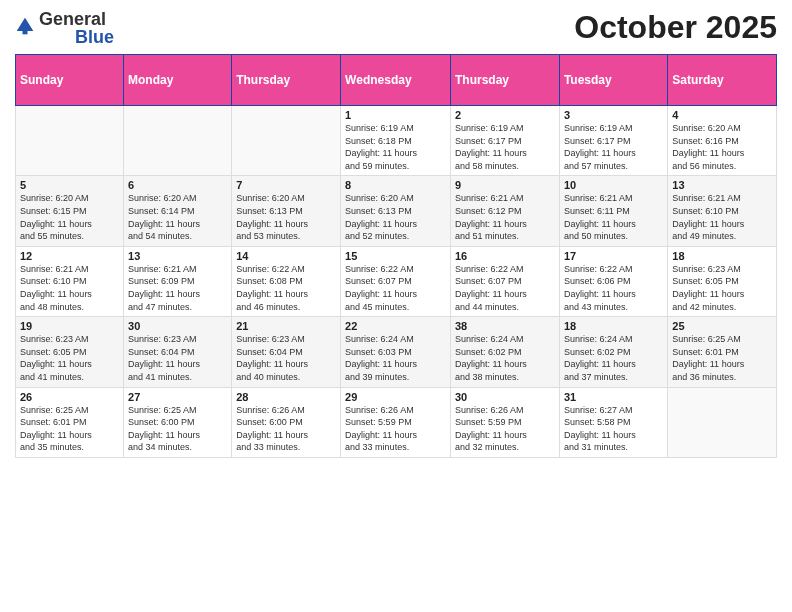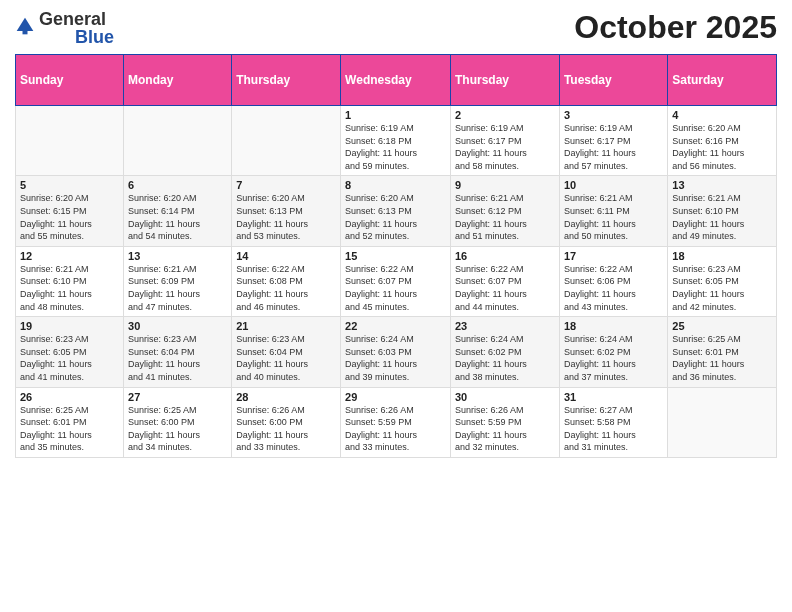--- a/index.html
+++ b/index.html
@@ -291,21 +291,21 @@
 and 40 minutes.</div>
           </td>
           <td>
             <span class="day-number">22</span>
             <div class="day-info" style="white-space: pre-line;">Sunrise: 6:24 AM
 Sunset: 6:03 PM
 Daylight: 11 hours
 and 39 minutes.</div>
           </td>
           <td>
-            <span class="day-number">23</span>
+            <span class="day-number">38</span>
             <div class="day-info" style="white-space: pre-line;">Sunrise: 6:24 AM
 Sunset: 6:02 PM
 Daylight: 11 hours
 and 38 minutes.</div>
           </td>
           <td>
             <span class="day-number">18</span>
             <div class="day-info" style="white-space: pre-line;">Sunrise: 6:24 AM
 Sunset: 6:02 PM
 Daylight: 11 hours

